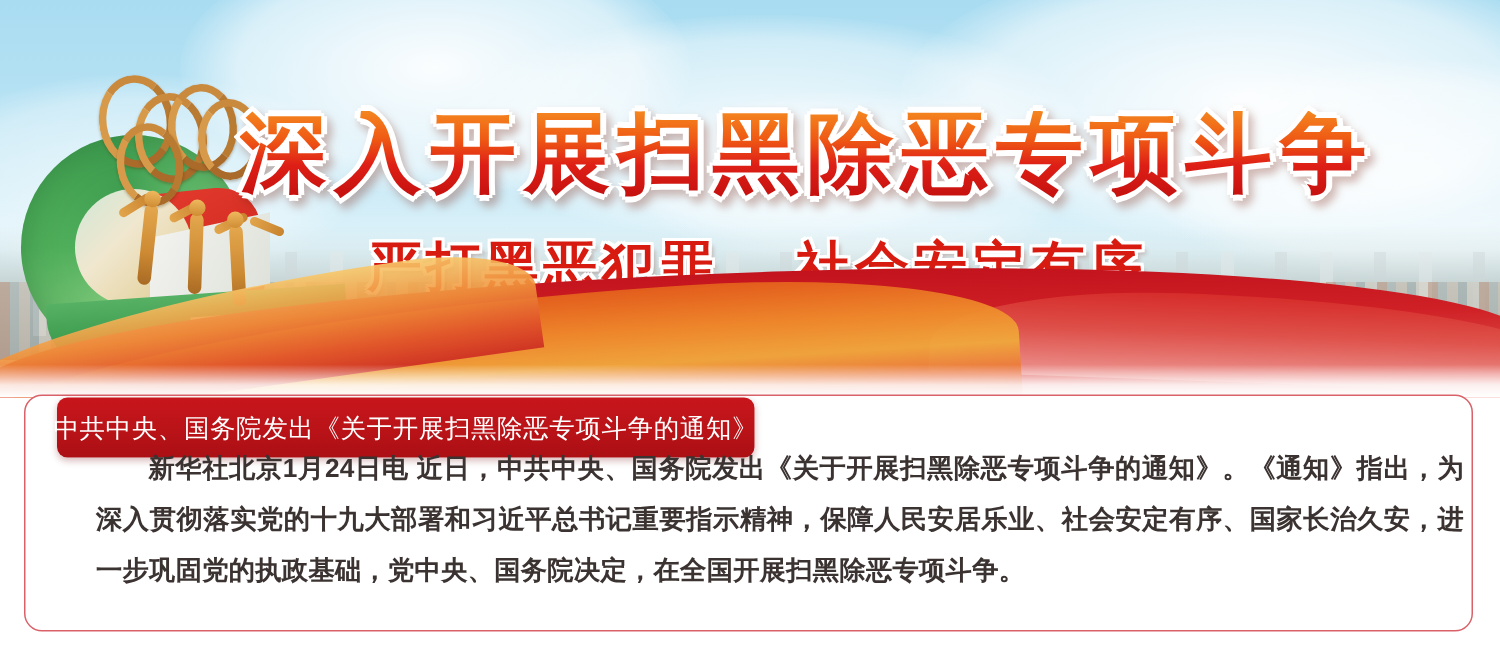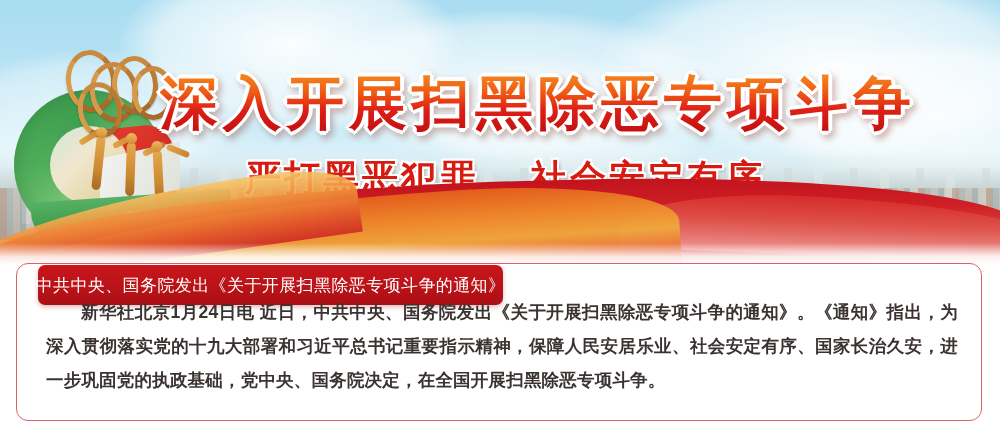--- a/index.html
+++ b/index.html
@@ -346,21 +346,21 @@
   .notice-bar-text {
     color: #ffffff;
     font-size: 17px;
     font-weight: normal;
     letter-spacing: 0.4px;
     white-space: nowrap;
   }
 
   .article-body {
     position: absolute;
-    left: 46px;
+    left: 64px;
     top: 295px;
     width: 912px;
     font-size: 17.5px;
     font-weight: bold;
     color: #3b3331;
     line-height: 34px;
     letter-spacing: 0.2px;
     text-align: justify;
     text-justify: inter-ideograph;
   }

